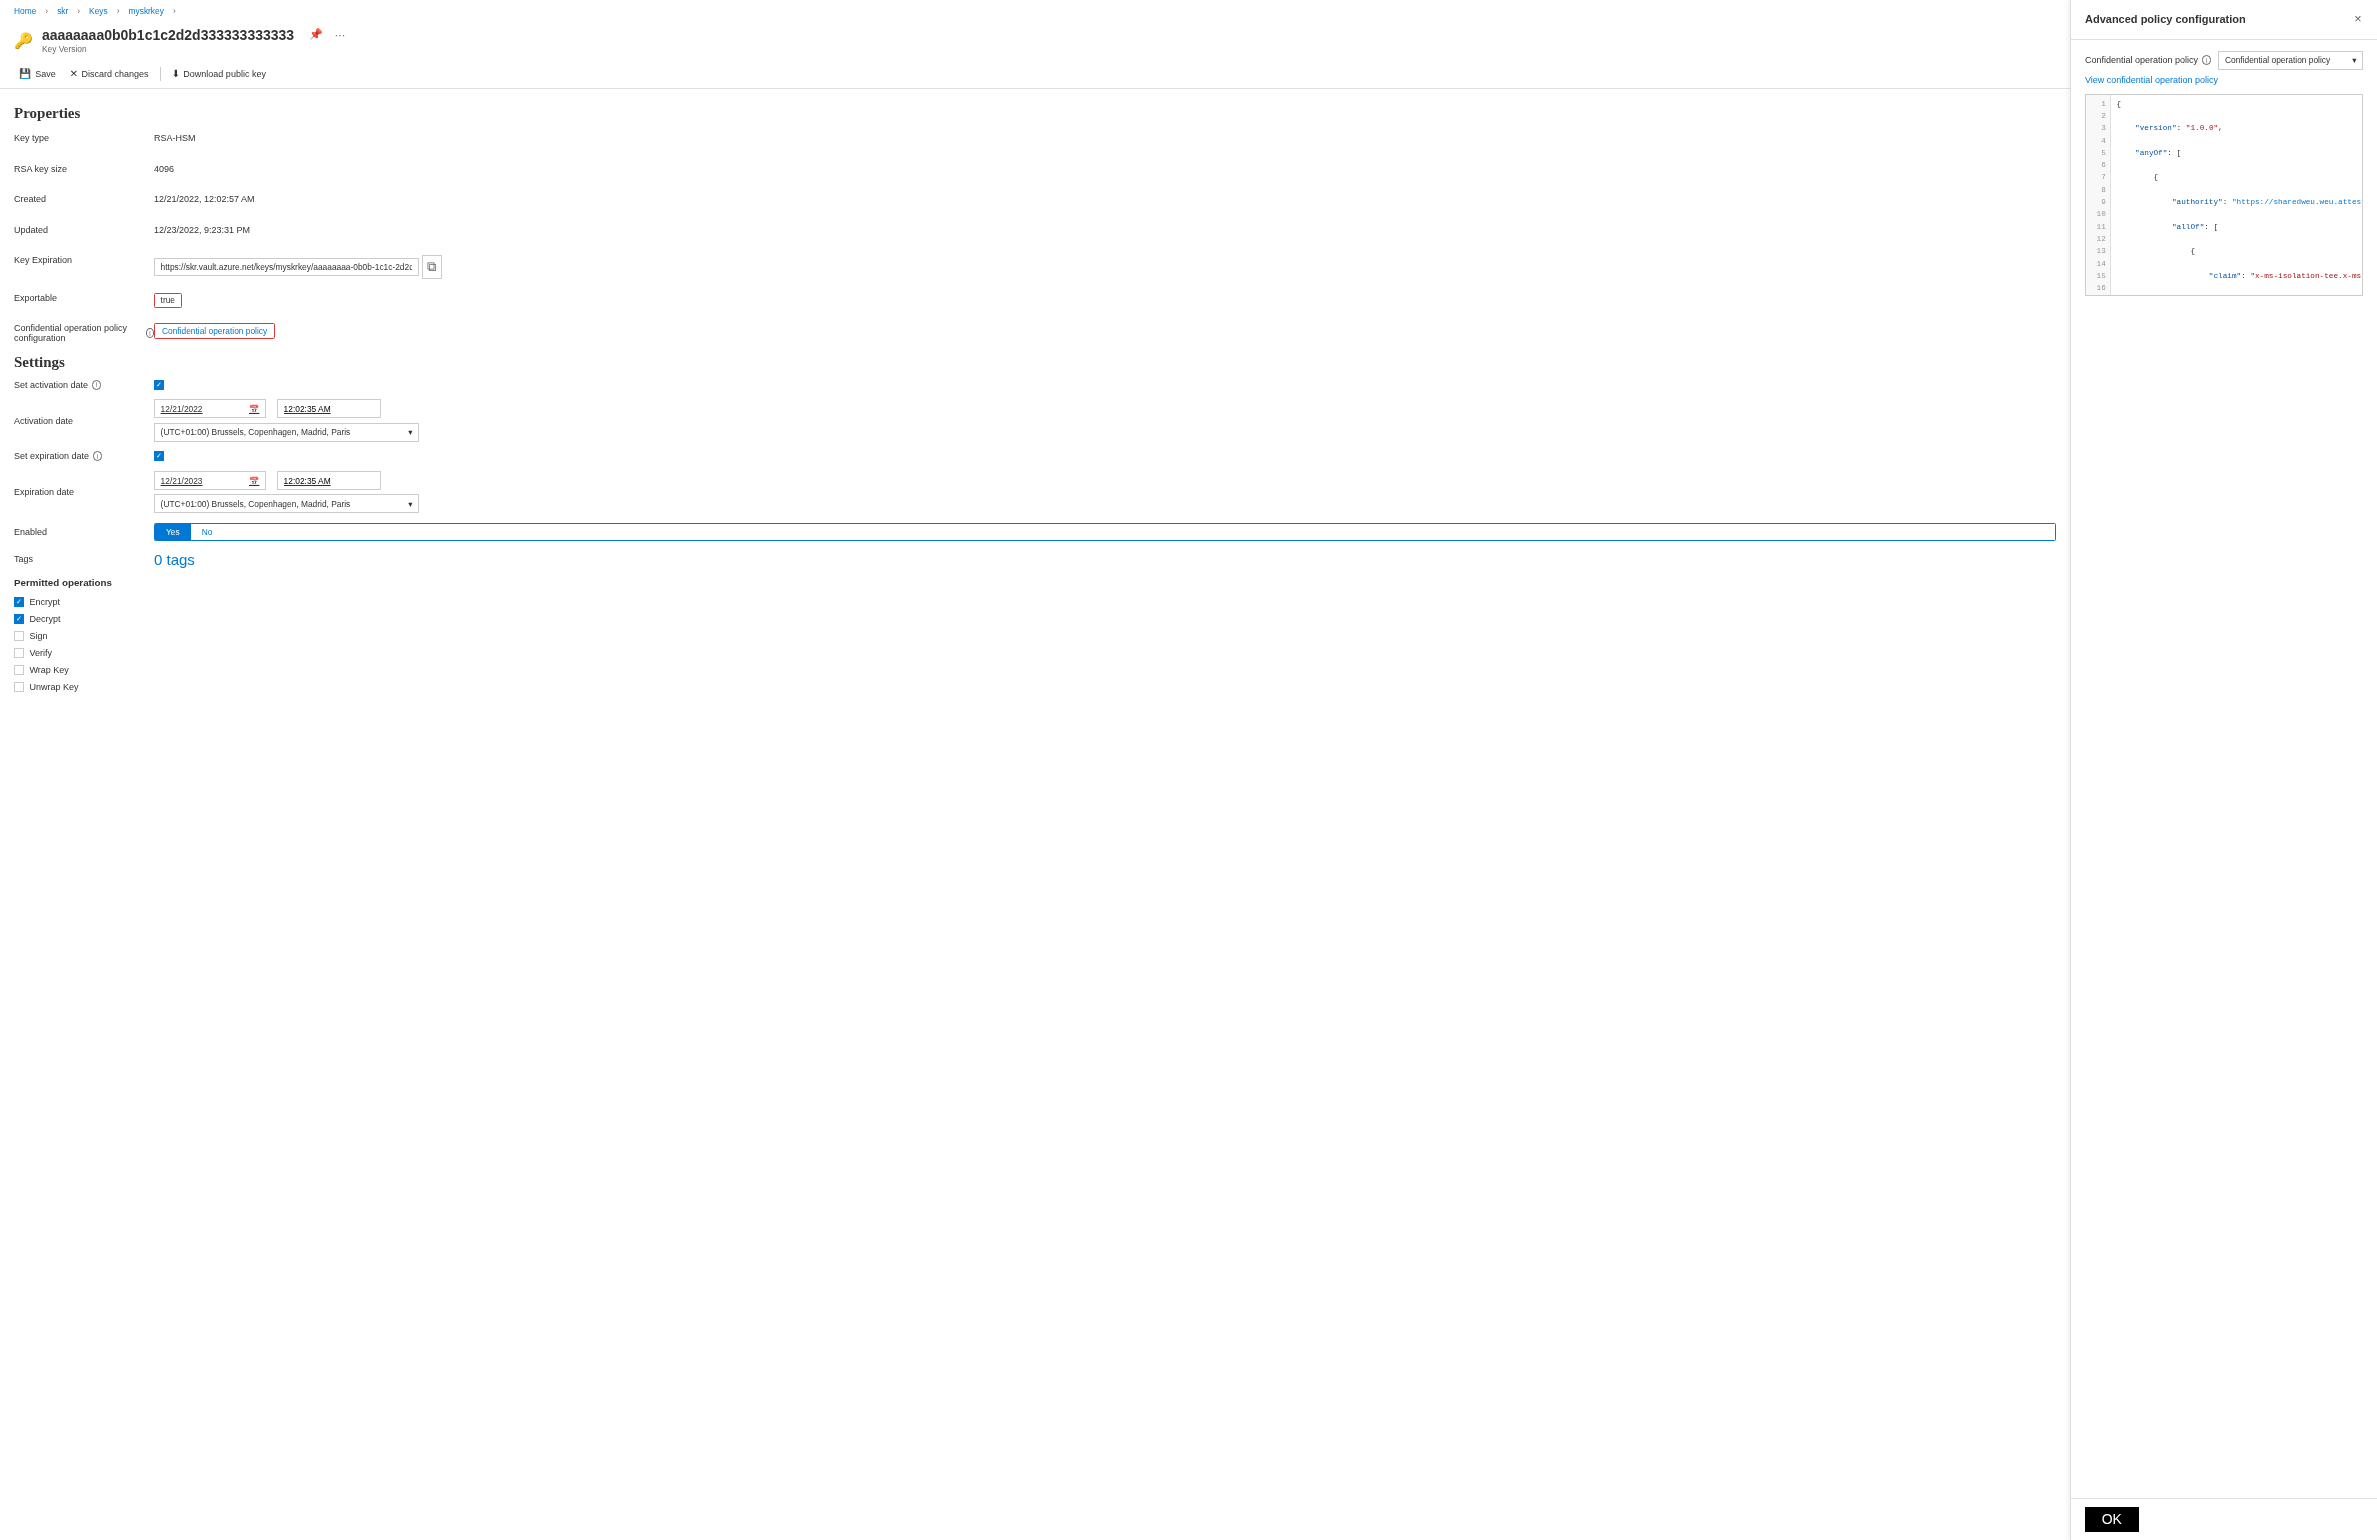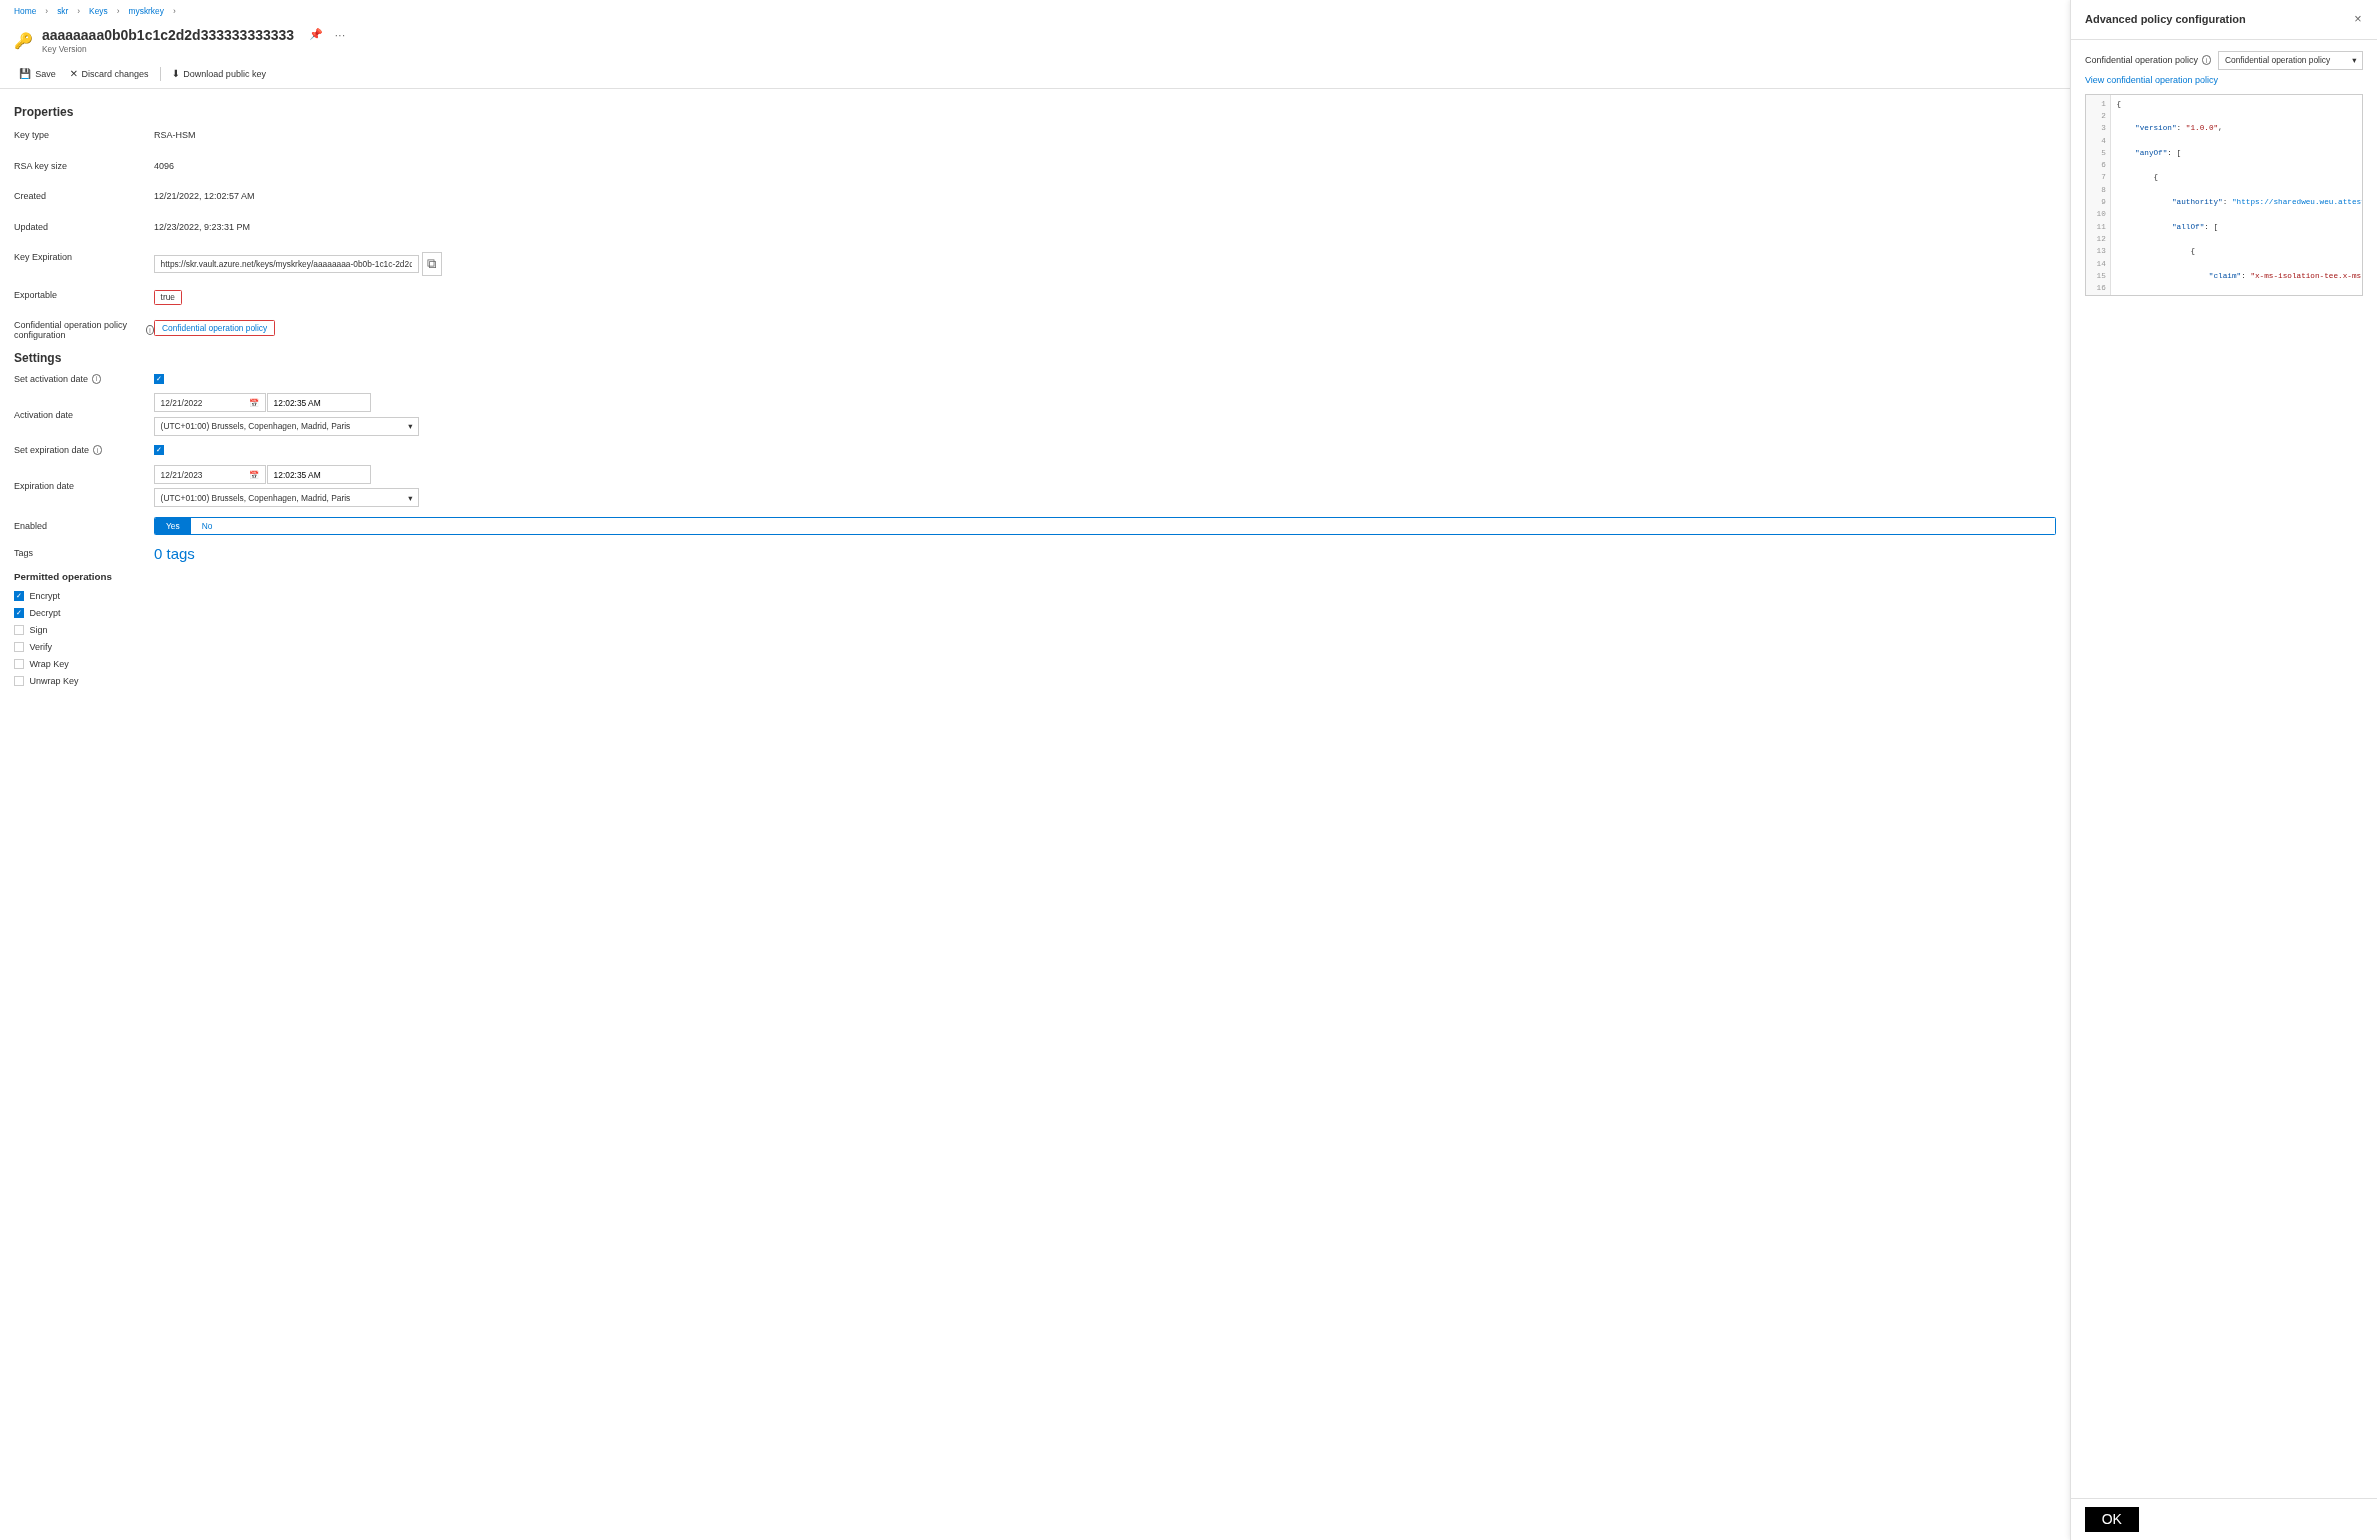--- a/index.html
+++ b/index.html
@@ -23,21 +23,21 @@
     .page-subtitle { font-size: 8.4px; color: #666; margin-top: 1.4px; }
     
     
     .toolbar { display: flex; align-items: center; gap: 2.8px; padding: 5.6px 14px; border-bottom: 0.7px solid #e0e0e0; margin-top: 5.6px; }
     .toolbar-btn { display: flex; align-items: center; gap: 3.5px; background: none; border: none; cursor: pointer; font-size: 9px; color: #333; padding: 2.8px 5.6px; }
     .toolbar-btn .icon { font-size: 9.8px; }
     .toolbar-divider { width: 0.7px; height: 14px; background: #ccc; margin: 0 2.8px; }
     
     
     .form-content { padding: 11px 14px; }
-    .section-title { font-size: 12px; font-weight: 600; color: #333; margin-bottom: 8.4px; margin-top: 5.6px; }
+    .section-title { font-size: 15px; font-weight: 600; color: #333; margin-bottom: 8.4px; margin-top: 5.6px; font-family: Liberation Serif, serif; }
     
     .form-row { display: flex; align-items: flex-start; margin-bottom: 11px; min-height: 19.5px; }
     .form-label { width: 140px; min-width: 140px; font-size: 9px; color: #333; padding-top: 2.8px; display: flex; align-items: center; gap: 3.5px; }
     .form-value { flex: 1; font-size: 9px; color: #333; padding-top: 2.8px; }
     
     .info-icon { display: inline-flex; align-items: center; justify-content: center; width: 9.8px; height: 9.8px; border-radius: 50%; border: 0.7px solid #666; font-size: 6.3px; color: #666; cursor: pointer; }
     
     
     .key-id-input { display: flex; align-items: center; gap: 2.8px; }
     .key-id-field { border: 0.7px solid #ccc; padding: 2.8px 5.6px; font-size: 8.4px; color: #333; width: 265px; background: #fff; }
@@ -51,21 +51,21 @@
     
     
     .settings-row { display: flex; align-items: center; margin-bottom: 9.8px; }
     .settings-label { width: 140px; min-width: 140px; font-size: 9px; color: #333; display: flex; align-items: center; gap: 3.5px; }
     .settings-control { flex: 1; }
     
     .checkbox-wrapper { display: flex; align-items: center; }
     
     
     .date-row { display: flex; flex-direction: column; gap: 4.2px; }
-    .date-inputs { display: flex; gap: 1px; align-items: flex-end; }
+    .date-inputs { display: flex; gap: 11px; align-items: flex-end; text-decoration: underline; }
     .date-field { border: 0.7px solid #ccc; padding: 3.5px 5.6px; font-size: 8.4px; width: 112px; display: flex; align-items: center; justify-content: space-between; }
     .time-field { border: 0.7px solid #ccc; padding: 3.5px 5.6px; font-size: 8.4px; width: 104px; }
     .timezone-select { border: 0.7px solid #ccc; padding: 3.5px 5.6px; font-size: 8.4px; width: 265px; display: flex; align-items: center; justify-content: space-between; cursor: pointer; background: #fff; }
     .cal-icon { color: #666; font-size: 8.4px; }
     
     
     .toggle-group { display: flex; border: 1px solid #0078d4; border-radius: 1.4px; overflow: hidden; }
     .toggle-option { padding: 2.8px 11px; font-size: 8.4px; cursor: pointer; background: #fff; color: #0078d4; border: none; }
     .toggle-option.active { background: #0078d4; color: white; }
     

